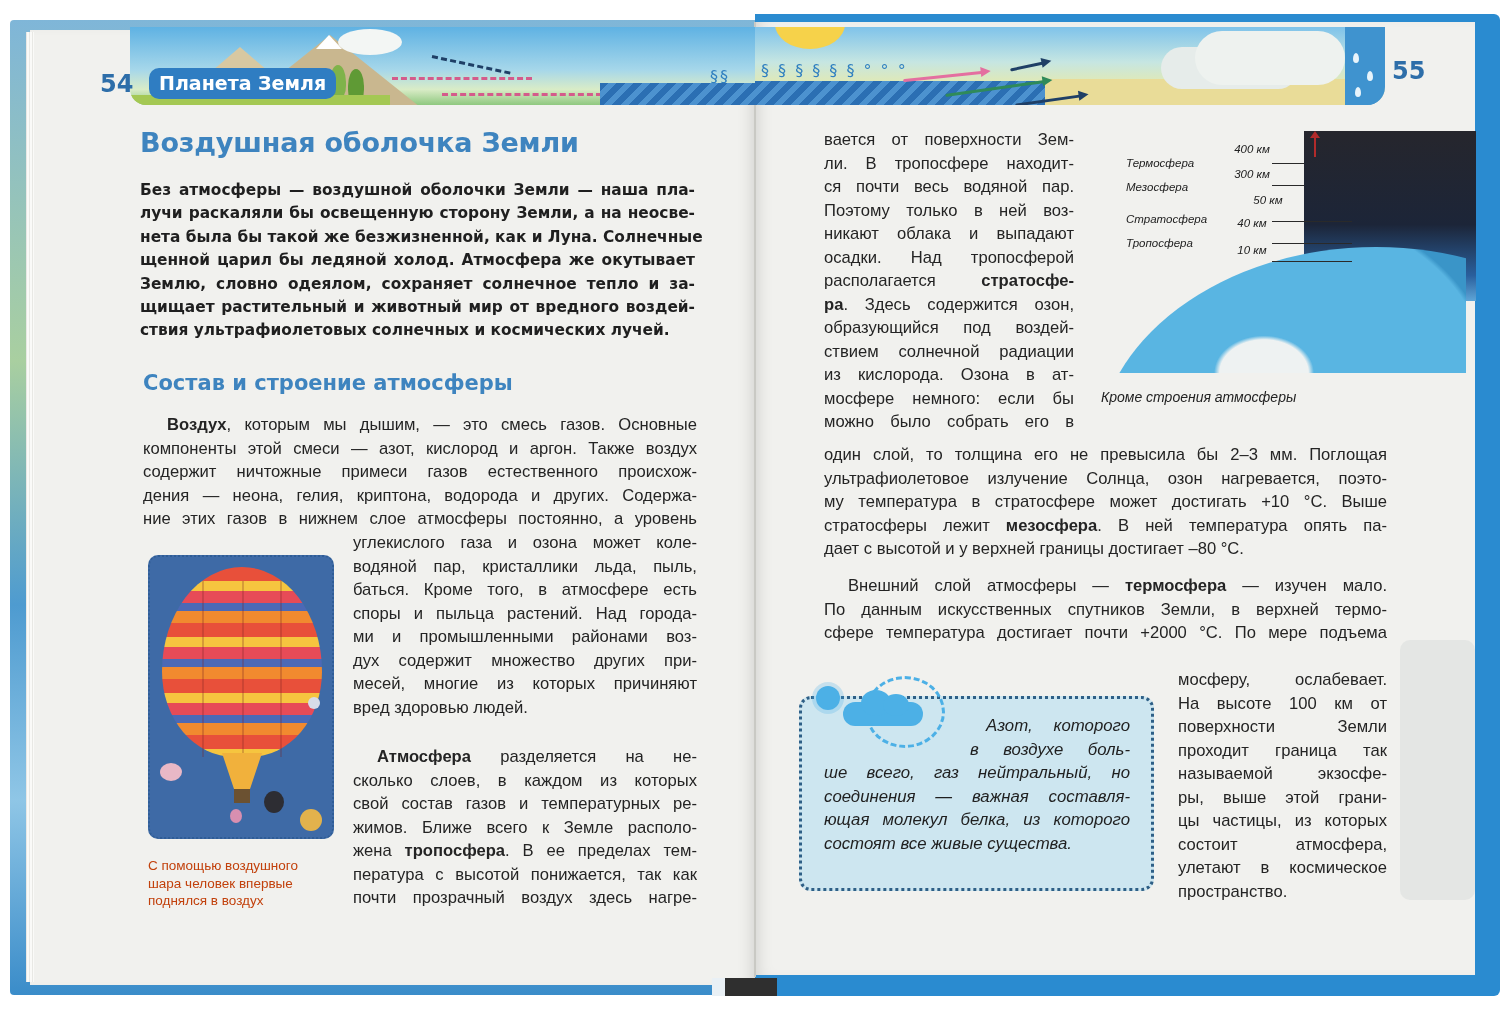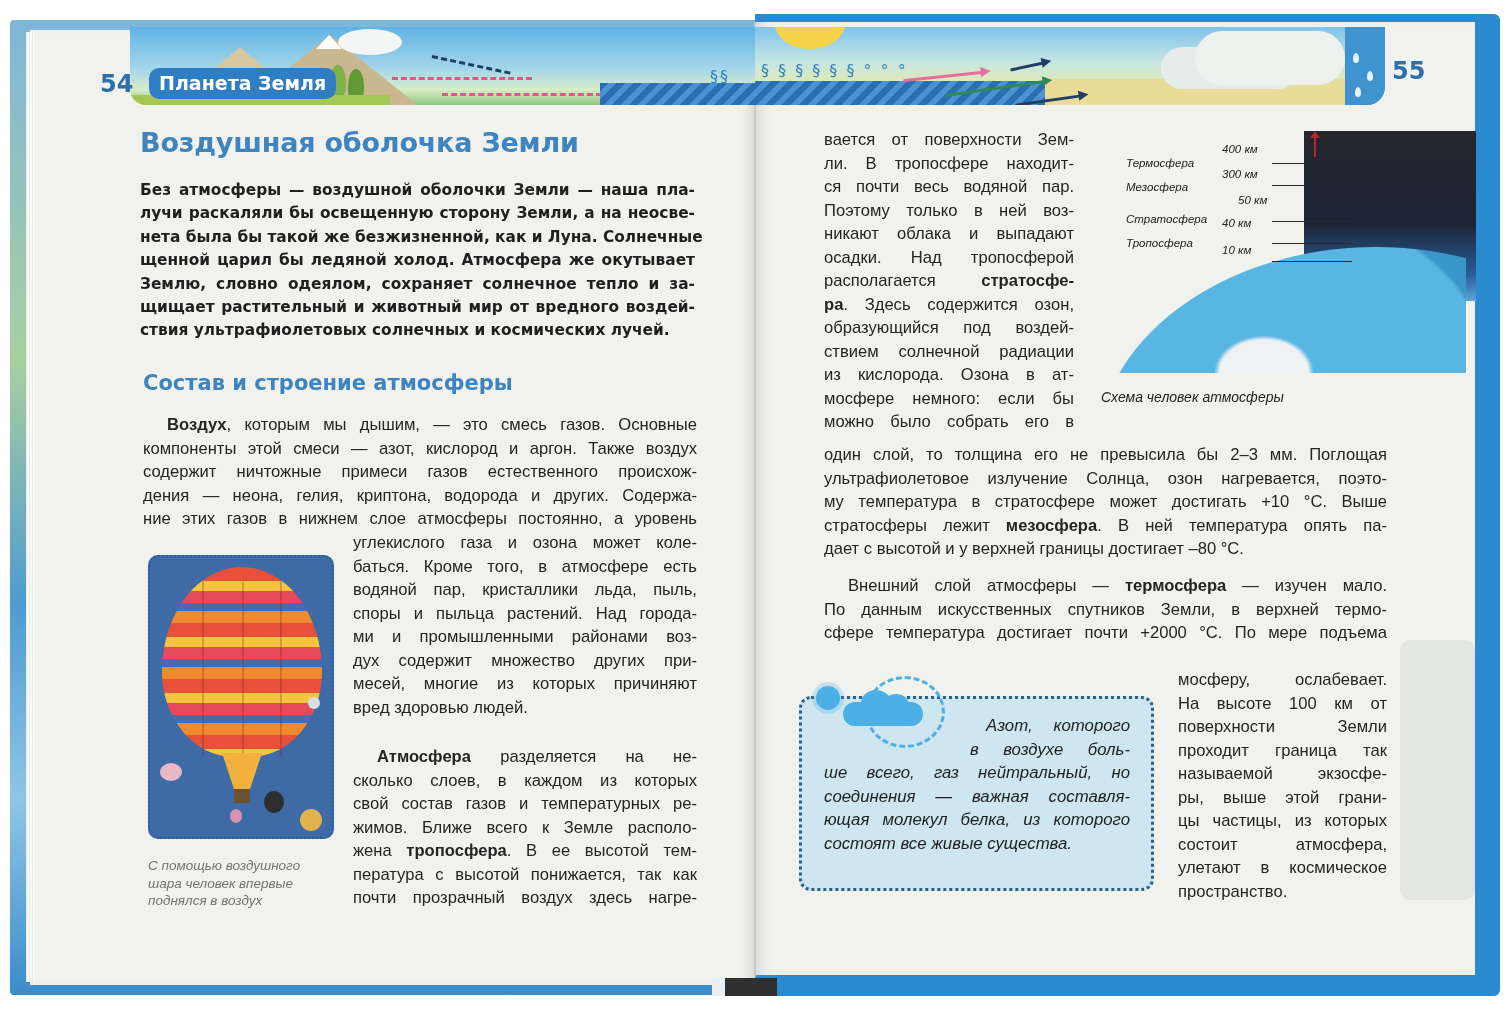--- a/index.html
+++ b/index.html
@@ -115,41 +115,41 @@
     position: absolute; left: 12px; top: 10px; width: 160px; height: 190px;
     border-radius: 50% 50% 45% 45% / 55% 55% 45% 45%;
     background: repeating-linear-gradient(180deg, #e8503a 0 14px, #f6c53f 14px 24px, #e74b57 24px 36px, #4c69b6 36px 44px, #f18a2f 44px 56px);
   }
   .balloon-seam { position: absolute; top: 14px; width: 2px; height: 176px; background: rgba(120,30,30,.25); }
   .basket-cone { position: absolute; left: 72px; top: 196px; width: 40px; height: 36px; background: #f1b13c; clip-path: polygon(0 0, 100% 0, 70% 100%, 30% 100%); }
   .basket { position: absolute; left: 84px; top: 232px; width: 16px; height: 14px; background: #6b5131; }
   .mini { position: absolute; border-radius: 50%; }
   .caption-left {
     position: absolute; left: 148px; top: 857px; width: 190px;
-    font-family: "Liberation Sans", sans-serif; font-style: italic; font-size: 13.5px; line-height: 17.5px; color: #737373;
+    font-family: "Liberation Sans", sans-serif; font-size: 13.5px; line-height: 17.5px; color: #c2410c;
   }
 
   
   .r1 { left: 824px; top: 128px; width: 250px; }
   .r2 { left: 824px; top: 443px; width: 563px; }
   .r3 { left: 824px; top: 574px; width: 563px; }
   .r4 { left: 1178px; top: 668px; width: 209px; }
 
   .diagram { position: absolute; left: 1106px; top: 131px; width: 370px; height: 242px; }
   .space { position: absolute; left: 198px; top: 0; width: 172px; height: 170px;
     background: linear-gradient(180deg, #26262d 0%, #1c2538 55%, #2a5f9c 85%, #5ea5d7 100%); }
   .earth {
     position: absolute; left: -10px; top: 116px; width: 560px; height: 420px; border-radius: 50%;
     background: radial-gradient(ellipse at 30% 30%, #eef2f2 0 8%, #59b5e2 9% 40%, #3a95c8 41% 60%, #4f9a3c 61% 70%, #c99d4a 71% 78%, #3a8cc2 79%);
     clip-path: inset(0 190px 180px 0);
   }
   .earth-clip { position: absolute; left: 0; top: 0; width: 370px; height: 242px; overflow: hidden; }
   .layer-line { position: absolute; height: 1px; background: #2a2a2a; }
   .layer-label { position: absolute; font-family: "Liberation Sans", sans-serif; font-style: italic; font-size: 11.5px; color: #222; }
-  .alt-label { position: absolute; font-family: "Liberation Sans", sans-serif; font-style: italic; font-size: 11.5px; color: #222; text-align: left; width: 60px; }
+  .alt-label { position: absolute; font-family: "Liberation Sans", sans-serif; font-style: italic; font-size: 11.5px; color: #222; text-align: center; width: 60px; }
   .up-arrow { position: absolute; left: 208px; top: 4px; width: 2px; height: 22px; background: #b22b2b; }
   .up-arrow::before { content: ""; position: absolute; left: -4px; top: -4px; border-bottom: 7px solid #b22b2b; border-left: 5px solid transparent; border-right: 5px solid transparent; }
   .diagram-caption { position: absolute; left: 1101px; top: 389px; font-family: "Liberation Sans", sans-serif; font-style: italic; font-size: 14px; color: #222; }
 
   .note-box {
     position: absolute; left: 799px; top: 696px; width: 355px; height: 195px;
     background: #cde6f0; border: 3px dotted #2e5f86; border-radius: 12px;
   }
   .note-text {
     position: absolute; left: 824px; top: 714px; width: 306px;
@@ -228,35 +228,35 @@
 <div class="block body b1">
   <span class="line indent"><b>Воздух</b><span>, которым мы дышим, — это смесь газов. Основные</span></span>
   <span class="line">компоненты этой смеси — азот, кислород и аргон. Также воздух</span>
   <span class="line">содержит ничтожные примеси газов естественного происхож-</span>
   <span class="line">дения — неона, гелия, криптона, водорода и других. Содержа-</span>
   <span class="line">ние этих газов в нижнем слое атмосферы постоянно, а уровень</span>
 </div>
 
 <div class="block body b2">
   <span class="line">углекислого газа и озона может коле-</span>
+  <span class="line">водяной пар, кристаллики льда, пыль,</span>
   <span class="line">баться. Кроме того, в атмосфере есть</span>
-  <span class="line">водяной пар, кристаллики льда, пыль,</span>
   <span class="line">споры и пыльца растений. Над города-</span>
   <span class="line">ми и промышленными районами воз-</span>
   <span class="line">дух содержит множество других при-</span>
   <span class="line">месей, многие из которых причиняют</span>
   <span class="line last">вред здоровью людей.</span>
 </div>
 
 <div class="block body b3">
   <span class="line indent"><b>Атмосфера</b><span> разделяется на не-</span></span>
   <span class="line">сколько слоев, в каждом из которых</span>
   <span class="line">свой состав газов и температурных ре-</span>
   <span class="line">жимов. Ближе всего к Земле располо-</span>
-  <span class="line"><span>жена </span><b>тропосфера</b><span>. В ее высотой тем-</span></span>
+  <span class="line"><span>жена </span><b>тропосфера</b><span>. В ее пределах тем-</span></span>
   <span class="line">пература с высотой понижается, так как</span>
   <span class="line">почти прозрачный воздух здесь нагре-</span>
 </div>
 
 <div class="photo">
   <div class="balloon">
     <div class="balloon-seam" style="left:40px"></div>
     <div class="balloon-seam" style="left:80px"></div>
     <div class="balloon-seam" style="left:118px"></div>
   </div>
@@ -304,21 +304,21 @@
   <div class="layer-label" style="left:20px; top:50px">Мезосфера</div>
   <div class="alt-label" style="left:132px; top:63px">50 км</div>
   <div class="layer-line" style="left:166px; top:90px; width:80px"></div>
   <div class="layer-label" style="left:20px; top:82px">Стратосфера</div>
   <div class="alt-label" style="left:116px; top:86px">40 км</div>
   <div class="layer-line" style="left:166px; top:112px; width:80px"></div>
   <div class="layer-label" style="left:20px; top:106px">Тропосфера</div>
   <div class="alt-label" style="left:116px; top:113px">10 км</div>
   <div class="layer-line" style="left:166px; top:130px; width:80px"></div>
 </div>
-<div class="diagram-caption">Схема человек атмосферы</div>
+<div class="diagram-caption">Кроме строения атмосферы</div>
 
 <div class="block body r2">
   <span class="line">один слой, то толщина его не превысила бы 2–3 мм. Поглощая</span>
   <span class="line">ультрафиолетовое излучение Солнца, озон нагревается, поэто-</span>
   <span class="line">му температура в стратосфере может достигать +10 °C. Выше</span>
   <span class="line"><span>стратосферы лежит </span><b>мезосфера</b><span>. В ней температура опять па-</span></span>
   <span class="line last">дает с высотой и у верхней границы достигает –80 °C.</span>
 </div>
 
 <div class="block body r3">

